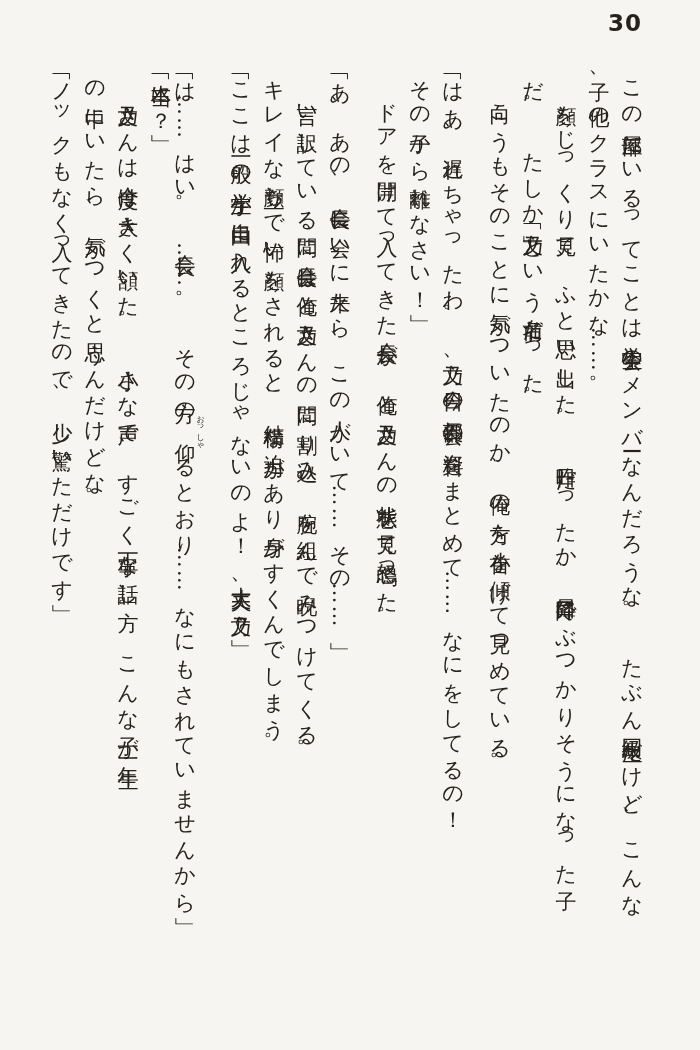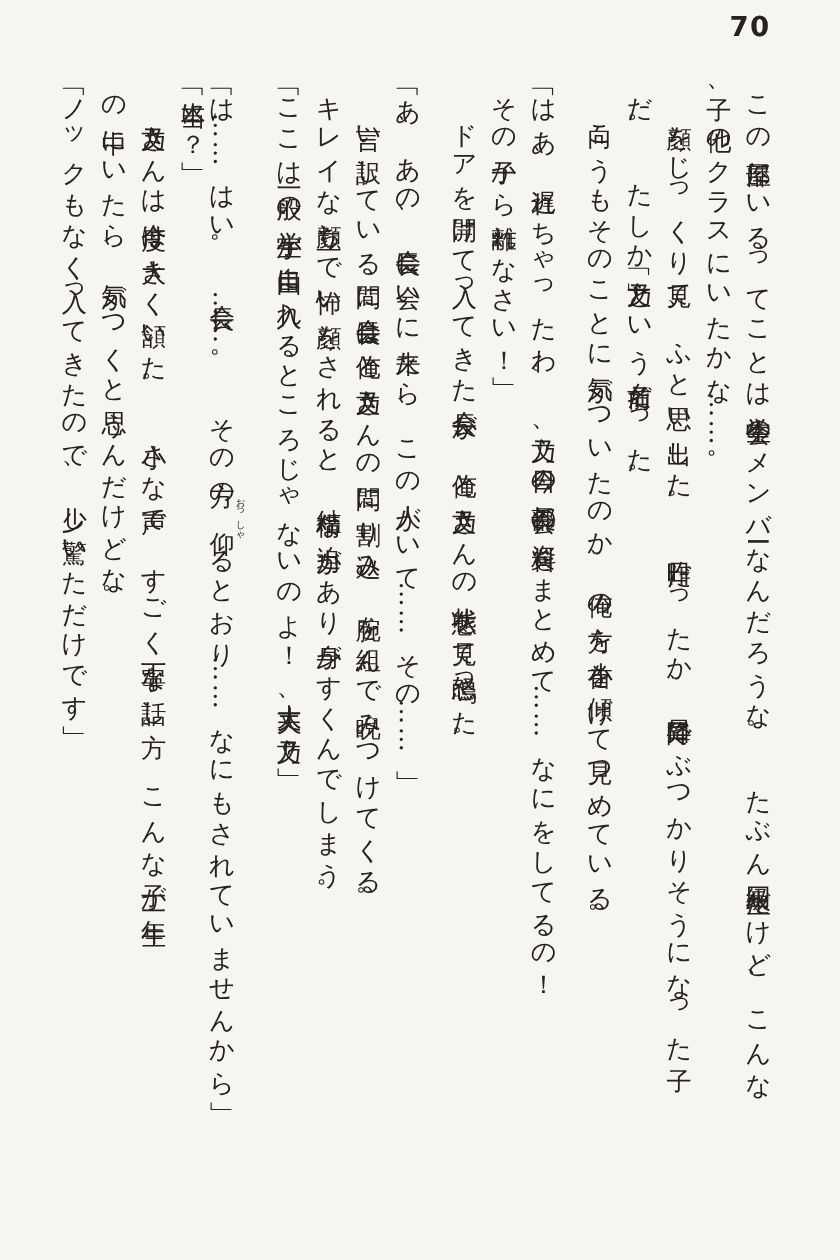--- a/index.html
+++ b/index.html
@@ -52,21 +52,21 @@
   rt {
     font-size: 8px;
     letter-spacing: 0;
     line-height: 9px;
   }
 </style>
 </head>
 <body style="background: rgb(247, 245, 241); color: rgb(38, 34, 30);">
 
 <div class="page">
-  <div class="page-number">70</div>
+  <div class="page-number">30</div>
   <div class="text-area" id="columns">
       <div class="column" style="right: 0px;">この部屋にいるってことは学生会のメンバーなんだろうな。　たぶん同級生だけど、こんな</div>
       <div class="column" style="right: 33px;">子、他のクラスにいたかな……。</div>
       <div class="column indent" style="right: 66px;">顔をじっくり見て、ふと思い出した。　昨日だったか、昇降口でぶつかりそうになった子</div>
       <div class="column" style="right: 99px;">だ。　たしか「文乃」という名前だった。</div>
       <div class="column indent" style="right: 132px;">向こうもそのことに気がついたのか、俺の方を小首を傾げて見つめている。</div>
       <div class="column" style="right: 179px;">「はあ、遅れちゃったわ。　文乃、今日の部長会の資料をまとめて……なにをしてるの！</div>
       <div class="column" style="right: 212px;">その子から離れなさい！」</div>
       <div class="column indent" style="right: 245px;">ドアを開けて入ってきた会長が、俺と文乃さんの状態を見て怒鳴った。</div>
       <div class="column" style="right: 292px;">「あ、あの、会長に会いに来たら、この人がいて……その……」</div>

